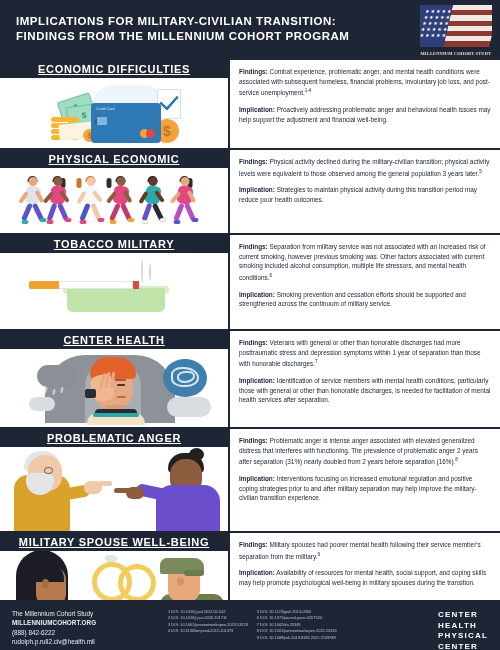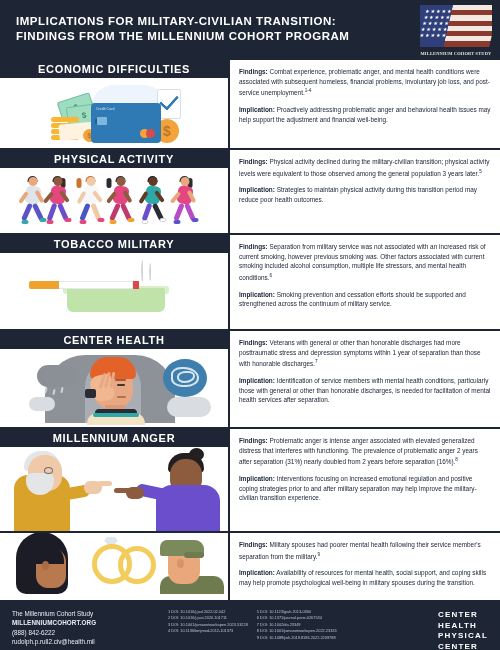--- a/index.html
+++ b/index.html
@@ -24,21 +24,21 @@
   .logo-stripes { position:absolute; left:28px; top:0; width:46px; height:42px; transform:skewX(-13deg); }
   .logo-stripes i { display:block; height:5.2px; background:#8b3a30; }
   .logo-stripes i.w { background:#f1e9e2; }
   .logo-caption { position:absolute; left:0; bottom:-1px; width:72px; text-align:center; font-size:4.4px;
      font-weight:bold; letter-spacing:0.2px; color:#e8e4de; font-family:"Liberation Serif", serif; }
 
   
   .section { position:relative; display:flex; border-top:2px solid #1e2636; }
   .left-col { width:228px; flex:0 0 228px; position:relative; background:#ffffff; }
   .band { height:18px; background:#1e2636; display:flex; align-items:center; justify-content:center; }
-  .band-text { font-size:11px; font-weight:bold; letter-spacing:0.7px; color:#ffffff; white-space:nowrap; }
+  .band-text { font-size:11px; font-weight:bold; letter-spacing:0.7px; color:#ffffff; white-space:nowrap;text-decoration:underline; }
   .art { position:relative; background:#ffffff; overflow:hidden; }
   .right-col { flex:1; background:#ffffff; border-left:2px solid #1e2636; padding:7px 8px 6px 9px; }
   .para { font-size:6.4px; line-height:9.6px; color:#20293a; text-align:left; }
   .para + .para { margin-top:7px; }
   .para b { font-weight:bold; }
   .para sup { font-size:4.6px; vertical-align:super; }
 
   
   .footer { position:absolute; left:0; bottom:0; width:500px; height:50px; background:#1e2636;
      display:flex; align-items:flex-start; padding:9px 10px 0 12px; }
@@ -218,21 +218,21 @@
       </div>
       <div class="para">
         <b>Implication:</b><span> Proactively addressing problematic anger and behavioral health issues may help support the adjustment and financial well-being.</span>
       </div>
     </div>
   </div>
 
   <div class="section">
     <div class="left-col" style="height:83px;">
       <div class="band">
-        <span class="band-text">PHYSICAL ACTIVITY</span>
+        <span class="band-text">PHYSICAL ECONOMIC</span>
       </div>
       <div class="art" style="height:65px;">
         <div class="run-wrap">
           <div class="runner" style="left:0px;">
             <span class="r-hair" style="background:#2b2b33;"></span>
             <span class="r-head" style="background:#e8a87c;"></span>
             <span class="r-torso" style="background:#dfe4ea;"></span>
             <span class="r-arm" style="background:#e8a87c;left:0px;top:14px;transform:rotate(35deg)"></span>
             <span class="r-arm" style="background:#e8a87c;left:16px;top:13px;transform:rotate(-30deg)"></span>
             <span class="r-leg" style="background:#5b53c9;left:3px;top:26px;transform:rotate(24deg)"></span>
@@ -381,21 +381,21 @@
       </div>
       <div class="para">
         <b>Implication:</b><span> Identification of service members with mental health conditions, particularly those with general or other than honorable discharges, is needed for facilitation of mental health services after separation.</span>
       </div>
     </div>
   </div>
 
   <div class="section">
     <div class="left-col" style="height:102px;">
       <div class="band">
-        <span class="band-text">MILLENNIUM ANGER</span>
+        <span class="band-text">PROBLEMATIC ANGER</span>
       </div>
       <div class="art" style="height:84px;">
         <div class="an-wrap">
           <div class="an-man-body"></div>
           <div class="an-man-hair"></div>
           <div class="an-man-head"></div>
           <div class="an-man-beard"></div>
           <div class="an-glass"></div>
           <div class="an-man-arm"></div>
           <div class="an-man-hand"></div>
@@ -416,20 +416,23 @@
         <b>Findings:</b><span> Problematic anger is intense anger associated with elevated generalized distress that interferes with functioning. The prevalence of problematic anger 2 years after separation (31%) nearly doubled from 2 years before separation (16%).</span><sup>8</sup>
       </div>
       <div class="para">
         <b>Implication:</b><span> Interventions focusing on increased emotional regulation and positive coping strategies prior to and after military separation may help improve the military-civilian transition experience.</span>
       </div>
     </div>
   </div>
 
   <div class="section">
     <div class="left-col" style="height:79px;">
+      <div class="band">
+        <span class="band-text">MILITARY SPOUSE WELL-BEING</span>
+      </div>
       <div class="art" style="height:61px;">
         <div class="sp-wrap">
           <div class="sp-w-hair"></div>
           <div class="sp-w-face"></div>
           <div class="sp-w-hairf"></div>
           <div class="sp-w-ear"></div>
           <div class="sp-gem"></div>
           <div class="sp-ring2"></div>
           <div class="sp-ring1"></div>
           <div class="sp-m-body"></div>

